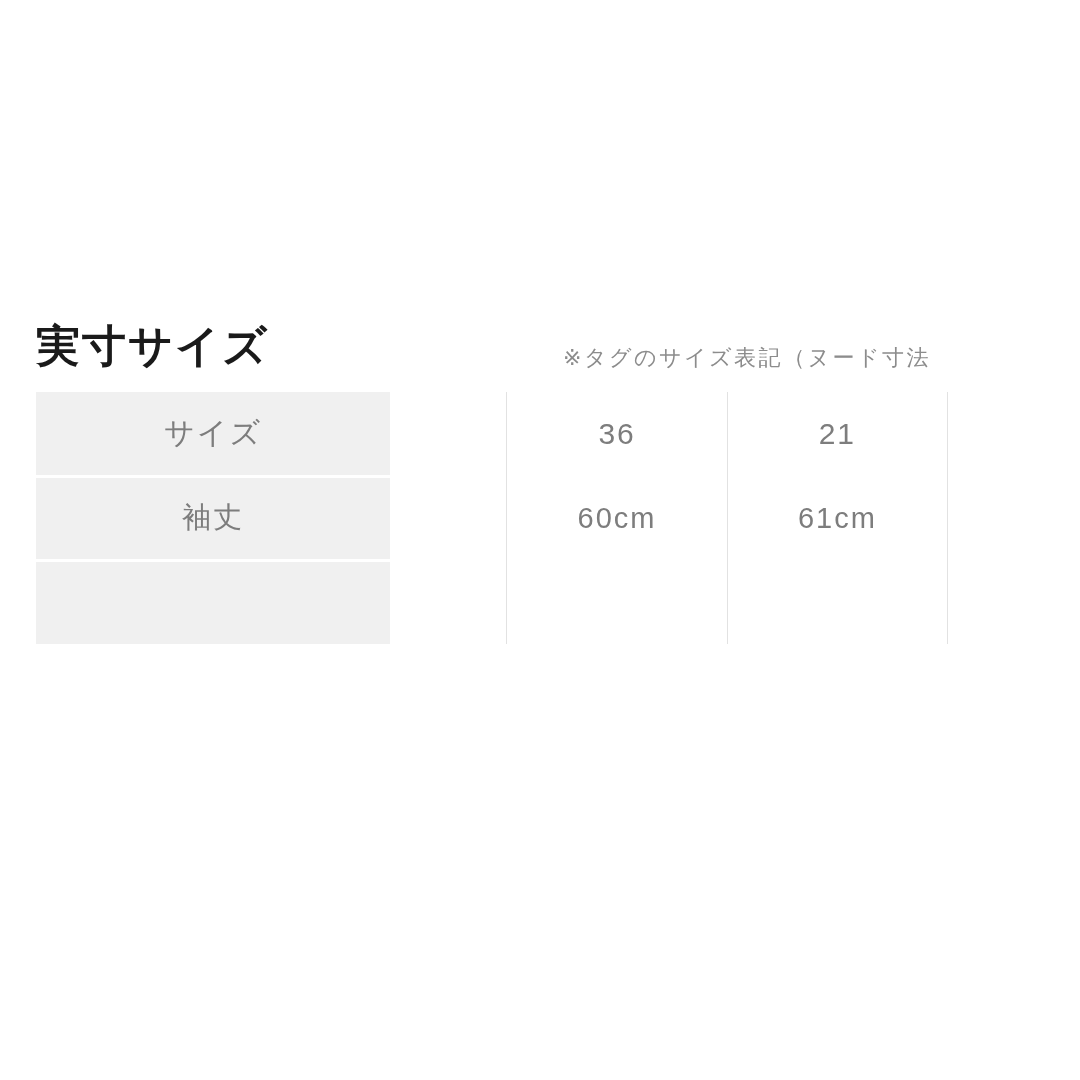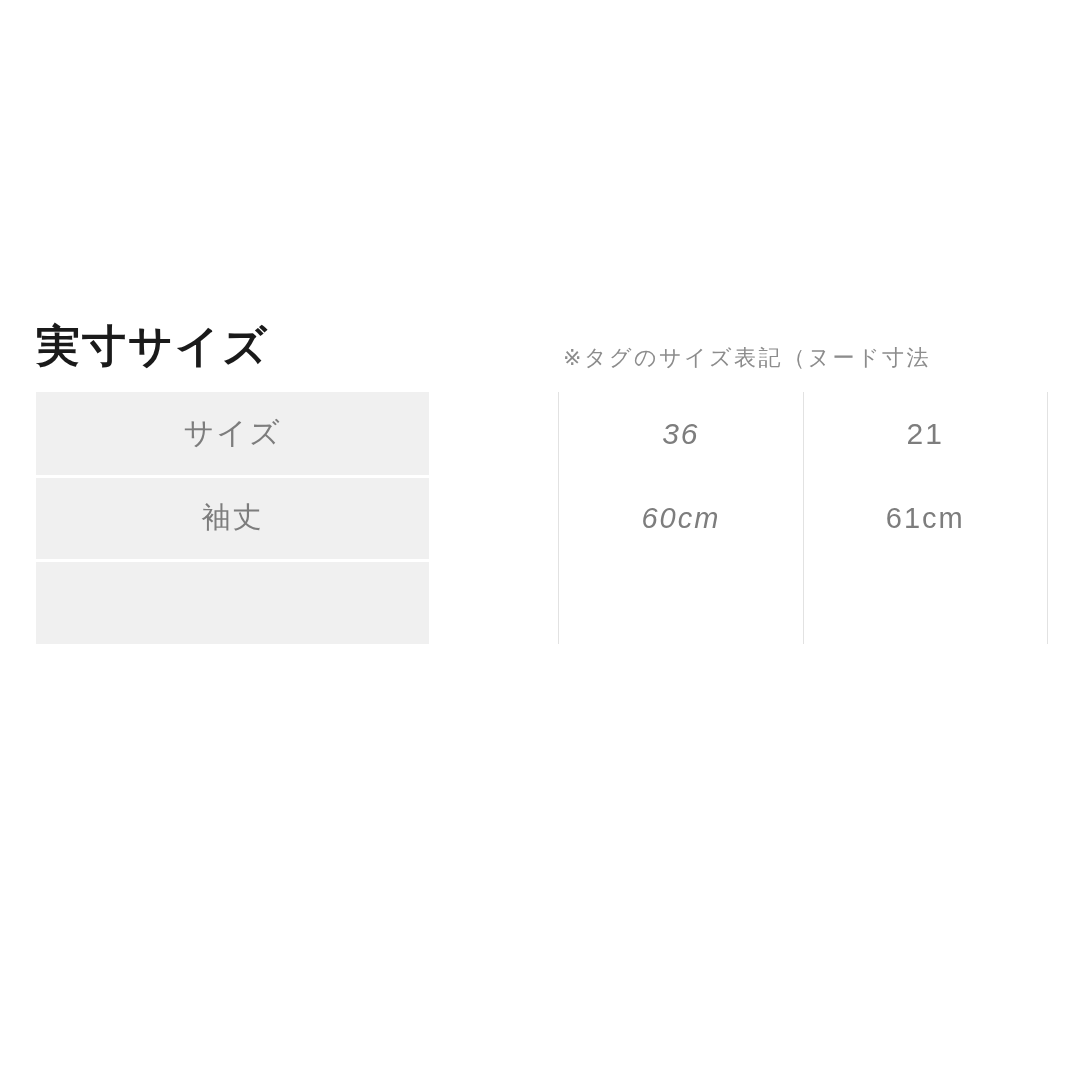--- a/index.html
+++ b/index.html
@@ -51,21 +51,21 @@
     color: #8c8c8c;
     line-height: 40px;
     white-space: nowrap;
   }
 
   
   .size-table {
     position: absolute;
     left: 36px;
     top: 392px;
-    width: 1012px;
+    width: 912px;
     border-collapse: collapse;
     table-layout: fixed;
   }
   .size-table tr {
     height: 84px;
   }
   .size-table td {
     padding: 0;
     vertical-align: middle;
     text-align: center;
@@ -86,21 +86,20 @@
     width: 105px;
     background: #ffffff;
   }
   .value-cell {
     width: 198px;
     background: #ffffff;
     border-right: 1px solid #e2e2e2;
   }
   .value-cell.first {
     border-left: 1px solid #e2e2e2;
-    font-style: italic;
   }
   .size-table tr.head-row .value-cell,
   .size-table tr.head-row .label-cell {
     font-size: 30px;
   }
 
   
   .clip-row .label-cell {
     border-bottom: none;
   }

